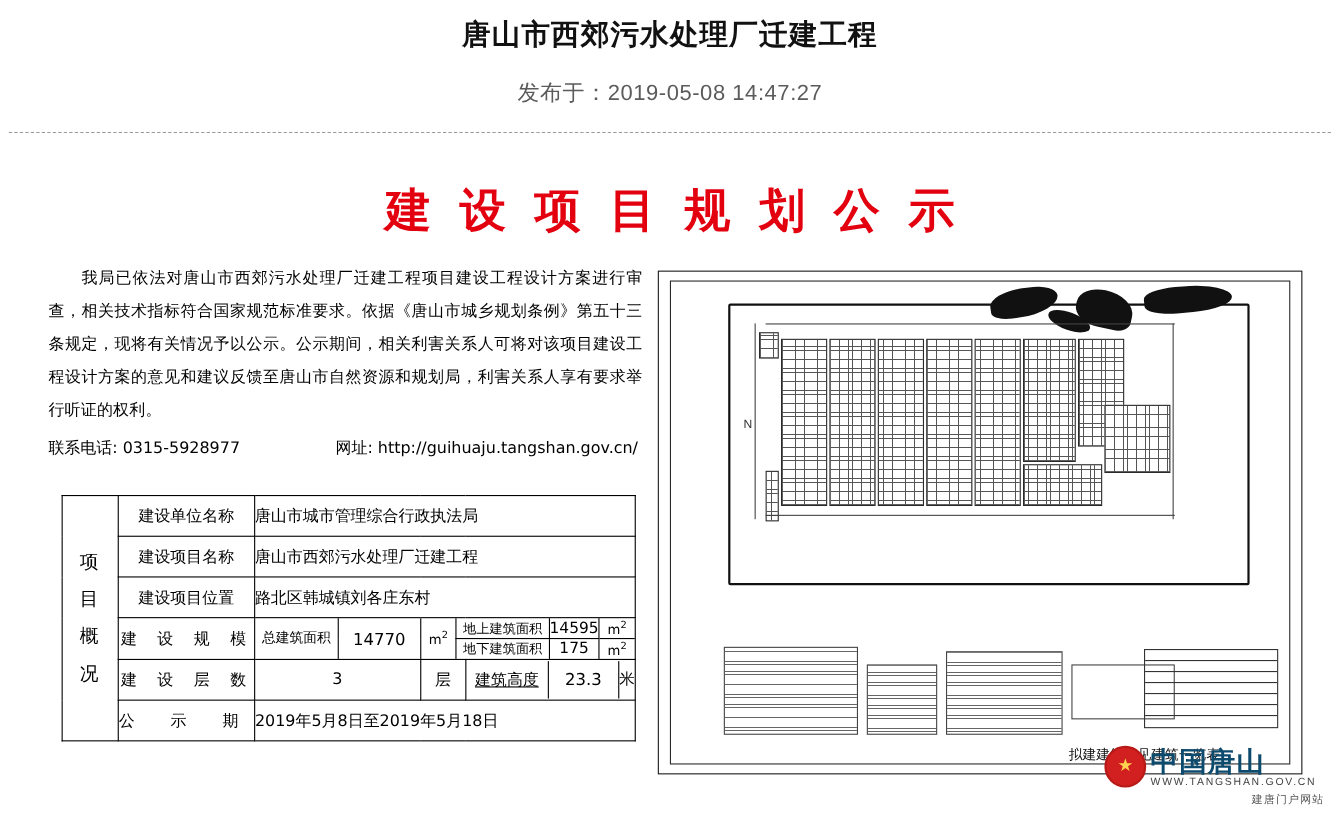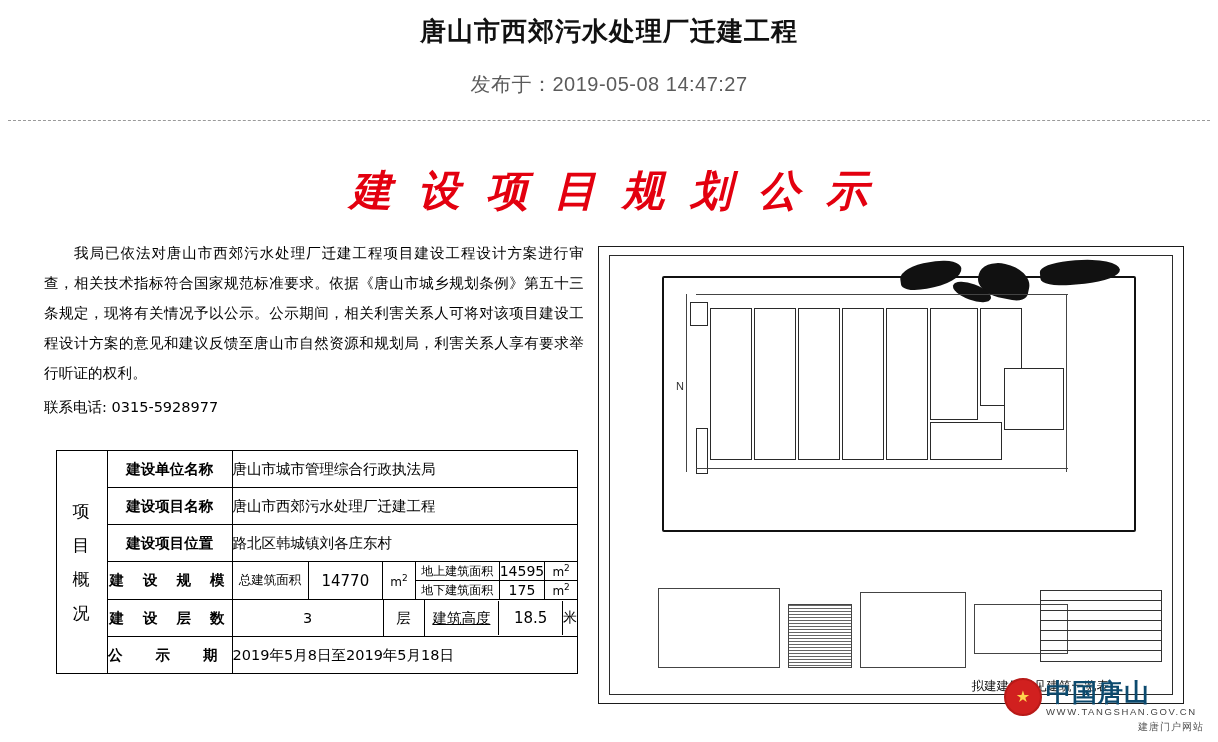--- a/index.html
+++ b/index.html
@@ -39,21 +39,20 @@
   
   .banner {
     text-align: center;
     margin-top: 42px;
     color: #e3000f;
     font-family: "DejaVu Sans", sans-serif;
     font-weight: bold;
     font-size: 42px;
     letter-spacing: 26px;
     text-indent: 26px;
-    font-style: italic;
   }
   
   .content {
     position: absolute;
     top: 238px;
     left: 0;
     width: 1218px;
     height: 480px;
   }
   .left-col {
@@ -98,21 +97,20 @@
   .info-table td {
     border: 1px solid #000;
     padding: 0;
     height: 36px;
     vertical-align: middle;
   }
   .label-cell {
     text-align: center;
     width: 120px;
     white-space: nowrap;
-    font-weight: bold;
   }
   .side-cell {
     width: 50px;
     text-align: center;
     font-size: 17px;
     line-height: 34px;
     letter-spacing: 2px;
   }
   .side-cell span { display: block; }
   .value-cell { padding-left: 10px; }
@@ -299,20 +297,21 @@
 <div class="dashed-rule"></div>
 
 <div class="banner">建设项目规划公示</div>
 
 <div class="content">
 
   <div class="left-col">
     <p class="body-text">我局已依法对唐山市西郊污水处理厂迁建工程项目建设工程设计方案进行审查，相关技术指标符合国家规范标准要求。依据《唐山市城乡规划条例》第五十三条规定，现将有关情况予以公示。公示期间，相关利害关系人可将对该项目建设工程设计方案的意见和建议反馈至唐山市自然资源和规划局，利害关系人享有要求举行听证的权利。</p>
     <div class="contact-row">
       <span>联系电话: 0315-5928977</span>
+      <span>网址: http://guihuaju.tangshan.gov.cn/</span>
     </div>
   </div>
 
   <table class="info-table">
     <tbody>
         <tr>
       <td class="side-cell" rowspan="6">
         <span>项</span>
         <span>目</span>
         <span>概</span>
@@ -355,21 +354,21 @@
 
     <tr>
       <td class="label-cell spaced">建 设 层 数</td>
       <td class="ctr" style="width:150px;">3</td>
       <td class="ctr" style="width:40px;">层</td>
       <td style="padding:0;">
         <table class="nested">
           <tbody>
                 <tr>
             <td class="ctr" style="width:92px;height:34px;font-size:14.5px;text-decoration:underline;">建筑高度</td>
-            <td class="bl ctr" style="width:72px;height:34px;font-size:15px;">18.5</td>
+            <td class="bl ctr" style="width:72px;height:34px;font-size:15px;">23.3</td>
             <td class="bl ctr" style="height:34px;font-size:14px;">米</td>
           </tr>
         </tbody>
             </table>
       </td>
     </tr>
 
     <tr>
       <td class="label-cell spaced3">公 示 期</td>
       <td class="value-cell" colspan="3">2019年5月8日至2019年5月18日</td>

